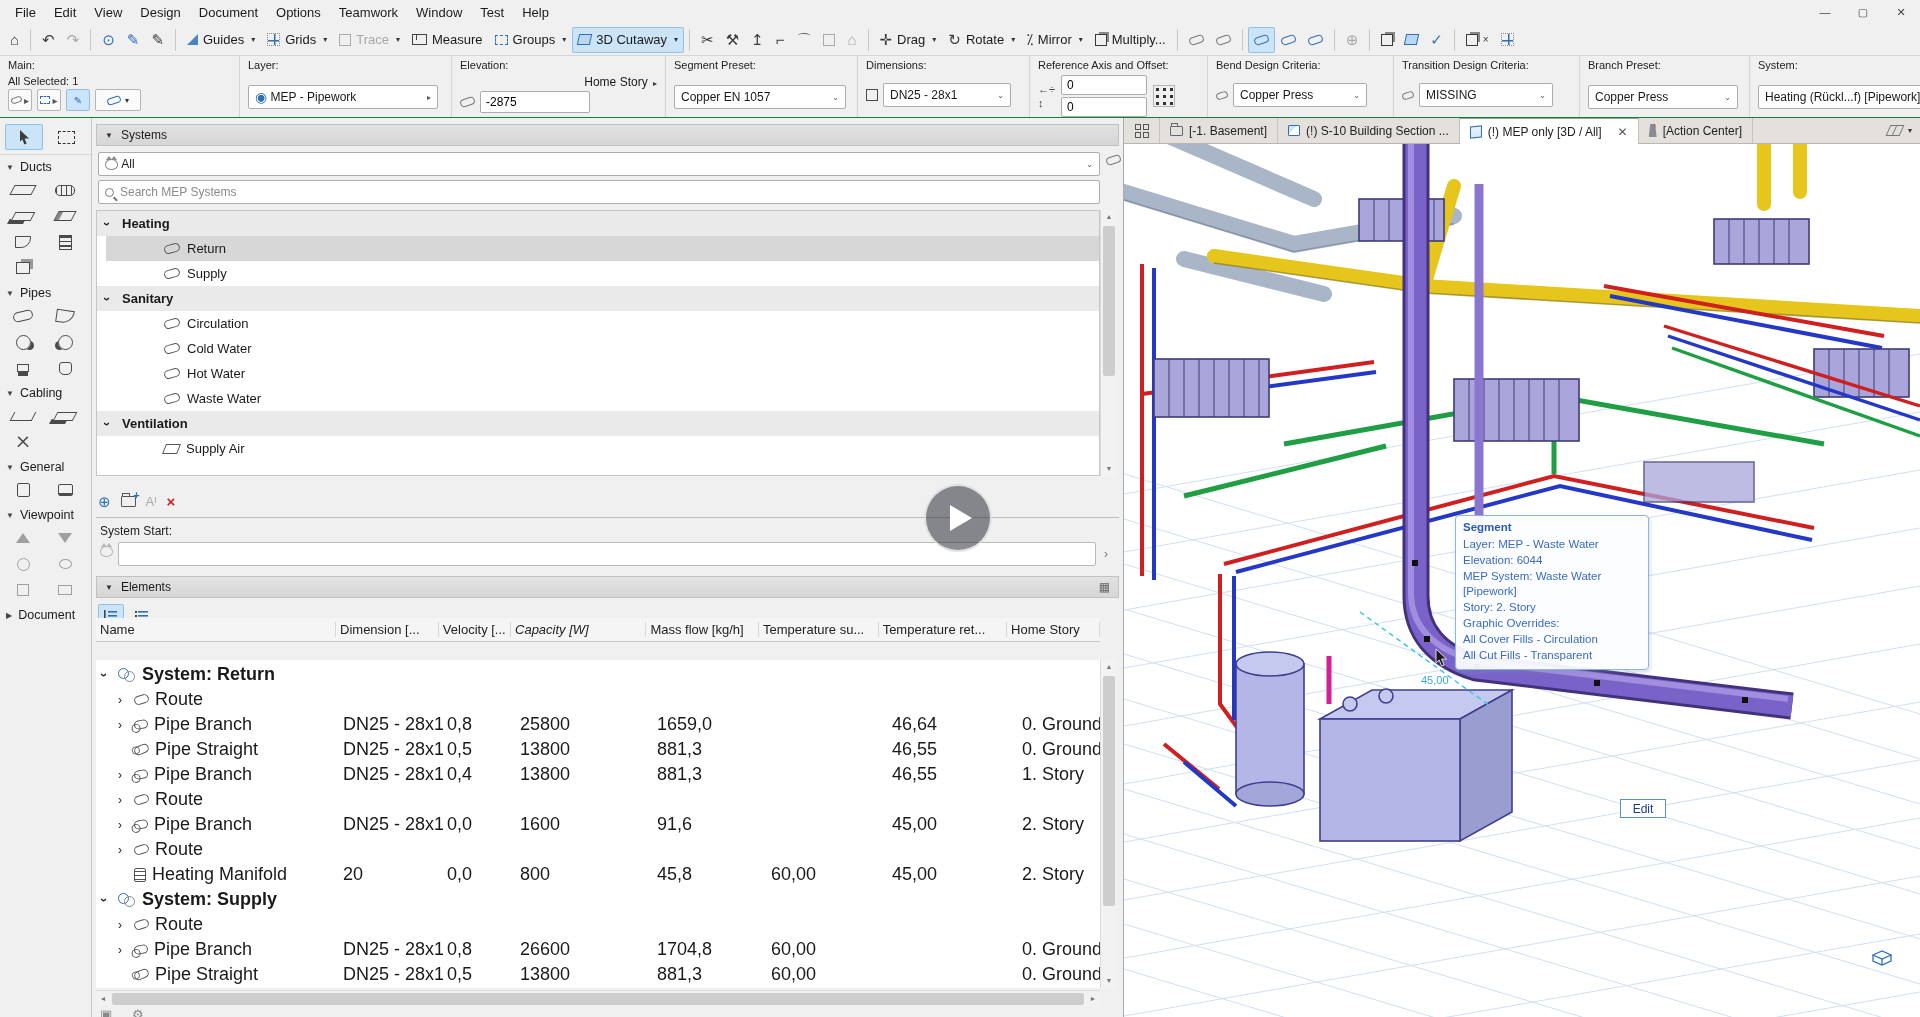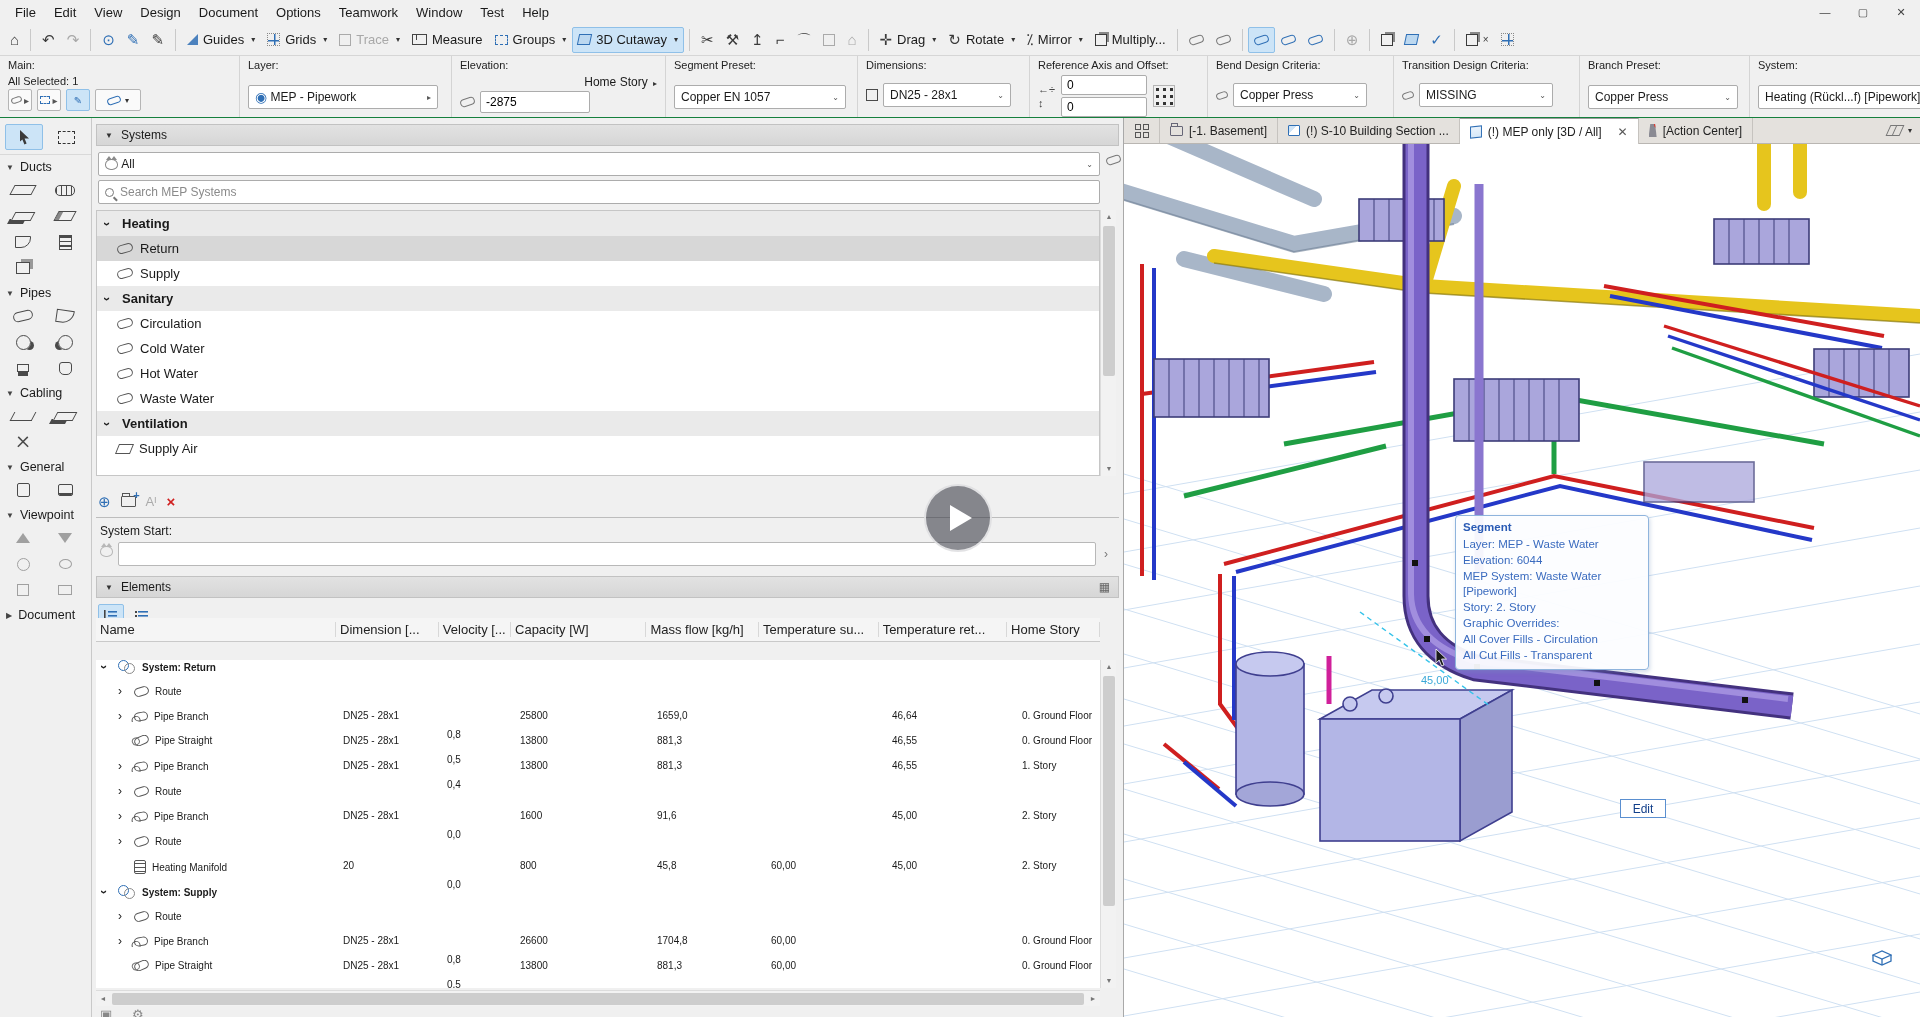--- a/index.html
+++ b/index.html
@@ -91,21 +91,21 @@
   .cat-ic::before { left:0; } .cat-ic::after { right:0; }
   .search-box { position:absolute; left:6px; width:1002px; height:24px; background:#fff; border:1px solid #acacac; border-radius:2px; display:flex; align-items:center; padding:0 6px; gap:6px; }
   .mag { width:9px; height:9px; border:1.6px solid #777; border-radius:50%; position:relative; flex:none; }
   .mag::after { content:""; position:absolute; width:5px; height:1.6px; background:#777; transform:rotate(45deg); left:7px; top:9px; }
   .search-box input { border:none; outline:none; flex:1; font-size:12px; color:#333; font-family:"Liberation Sans",sans-serif; background:transparent; }
   .search-box input::placeholder { color:#8a8a8a; }
 
   .tree { position:absolute; left:4px; width:1004px; background:#fff; border:1px solid #c6c6c6; overflow:hidden; }
   .tree-row { height:25px; display:flex; align-items:center; gap:7px; font-size:13px; background:#fff; }
   .tree-row.group { background:#eaeaea; font-weight:bold; padding-left:8px; }
-  .tree-row.item { padding-left:20px; }
+  .tree-row.item { padding-left:58px;margin-left:9px; }
   .tree-row.item.selected { background:#d7d7d7; }
   .chev { display:inline-block; width:10px; font-size:12px; color:#222; line-height:1; flex:none; }
   .chev.down::before { content:"›"; display:inline-block; transform:rotate(90deg); }
   .chev.right::before { content:"›"; }
   .ic-pipe2 { width:16px; height:9px; border:1.5px solid #555; border-radius:5px; transform:rotate(-16deg); flex:none; }
   .ic-duct2 { width:15px; height:10px; border:1.5px solid #555; transform:skewX(-22deg); flex:none; }
 
   .vscroll { position:absolute; width:16px; background:#f2f2f2; border-left:1px solid #dcdcdc; }
   .vscroll .sa { position:absolute; left:0; width:16px; height:14px; color:#777; font-size:7px; text-align:center; line-height:14px; }
   .vscroll .sa.up { top:0; } .vscroll .sa.dn { bottom:0; }
@@ -136,26 +136,26 @@
      linear-gradient(#2f6fb5,#2f6fb5) 4px 1px/10px 1.6px no-repeat,
      linear-gradient(#2f6fb5,#2f6fb5) 4px 5px/10px 1.6px no-repeat,
      linear-gradient(#2f6fb5,#2f6fb5) 4px 9px/10px 1.6px no-repeat,
      radial-gradient(circle 1.5px,#444 95%,transparent) 0 0/4px 4px no-repeat,
      radial-gradient(circle 1.5px,#444 95%,transparent) 0 4px/4px 4px no-repeat,
      radial-gradient(circle 1.5px,#444 95%,transparent) 0 8px/4px 4px no-repeat; }
 
   .thead { position:absolute; left:4px; width:1004px; height:24px; display:flex; align-items:center; background:#f5f5f5; border-bottom:1px solid #c9c9c9; font-size:13px; color:#222; }
   .thead .hc { padding:0 4px; border-right:1px solid #d8d8d8; white-space:nowrap; overflow:hidden; }
   .tbody { position:absolute; left:4px; width:1004px; background:#fff; overflow:hidden; }
-  .trow { height:25px; display:flex; align-items:flex-start; font-size:10px; }
+  .trow { height:25px; display:flex; align-items:flex-end; font-size:18px; }
   .c { white-space:nowrap; overflow:hidden; padding:0 4px; flex:none; }
   .c0 { width:243px; display:flex; align-items:center; gap:6px; }
   .c1 { width:104px; } .c2 { width:73px;margin-top:19px; } .c3 { width:137px; } .c4 { width:114px; }
   .c5 { width:121px; } .c6 { width:130px; } .c7 { width:94px; }
-  .h0 { width:243px; } .h1 { width:104px; } .h2 { width:73px; } .h3 { width:137px; } .h4 { width:114px; }
+  .h0 { width:243px; } .h1 { width:104px; } .h2 { width:73px; } .h3 { width:137px;font-style:italic; } .h4 { width:114px; }
   .h5 { width:121px; } .h6 { width:130px; } .h7 { width:94px; }
   .lvl0 { padding-left:6px; font-weight:bold; }
   .lvl1 { padding-left:22px; }
   .nochev { display:inline-block; width:10px; flex:none; }
   .ic-sys { width:18px; height:14px; position:relative; flex:none; }
   .ic-sys::before { content:""; position:absolute; left:0; top:0; width:9px; height:9px; border:1.8px solid #2f6fb5; border-radius:50%; }
   .ic-sys::after { content:""; position:absolute; left:6px; top:3px; width:9px; height:9px; border:1.8px solid #8a8a8a; border-radius:50%; }
   .ic-rt { width:15px; height:9px; border:1.5px solid #555; border-radius:5px; transform:rotate(-16deg); flex:none; }
   .ic-br { width:14px; height:9px; border:1.5px solid #555; border-radius:5px; position:relative; transform:rotate(-10deg); flex:none; }
   .ic-br::after { content:""; position:absolute; left:-4px; top:2px; width:7px; height:7px; border:1.5px solid #555; border-radius:50%; }

